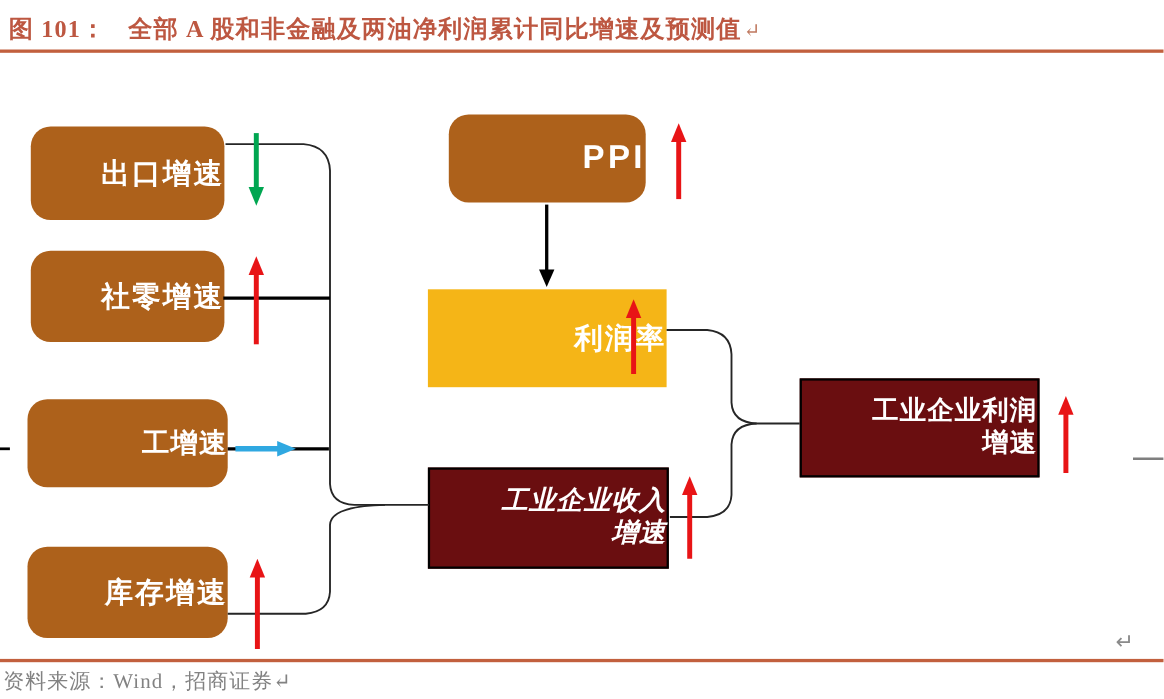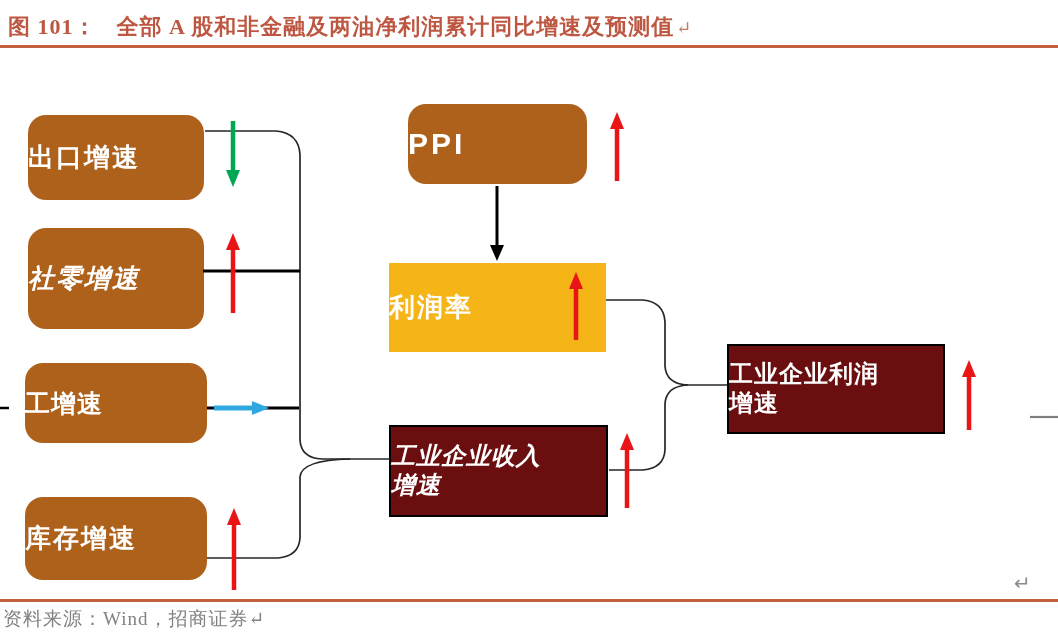--- a/index.html
+++ b/index.html
@@ -18,31 +18,31 @@
     letter-spacing:1px;white-space:nowrap;
   }
   .fig-label{margin-right:20px;}
   .ret-mark{font-weight:normal;font-size:18px;color:#c07a61;margin-left:2px;}
   .title-rule{
     position:absolute;left:0;top:45px;width:1058px;height:3px;background:#c2603e;
   }
   
   .node{
     position:absolute;display:flex;flex-direction:column;
-    align-items:flex-start;justify-content:center;
+    align-items:flex-end;justify-content:center;
     color:#ffffff;font-weight:bold;text-align:center;
     line-height:1.2;letter-spacing:2px;
   }
   .brown{background:#ad611b;border-radius:18px;}
   .yellow{background:#f5b517;border-radius:0;}
   .maroon{background:#6a0e10;border:2px solid #000000;border-radius:0;}
   .node .l{display:block;}
   
   .n-export      {left:28px; top:115px; width:176px; height:85px; font-size:26px;}
-  .n-retail      {left:28px; top:228px; width:176px; height:101px; font-size:26px;font-style:italic;}
+  .n-retail      {left:28px; top:228px; width:176px; height:83px; font-size:26px;}
   .n-construction{left:25px; top:363px; width:182px; height:80px; font-size:25px; letter-spacing:1px;}
   .n-inventory   {left:25px; top:497px; width:182px; height:83px; font-size:26px;}
   
   .n-ppi         {left:408px; top:104px; width:179px; height:80px; font-size:30px; letter-spacing:3px;}
   .n-margin      {left:389px; top:263px; width:217px; height:89px; font-size:26px;}
   .n-revenue     {left:389px; top:425px; width:215px; height:88px; font-size:24px; letter-spacing:1px;font-style:italic;}
   .n-profit      {left:727px; top:344px; width:214px; height:86px; font-size:24px; letter-spacing:1px;}
   
   .overlay{position:absolute;left:0;top:0;width:1058px;height:635px;pointer-events:none;}
   

